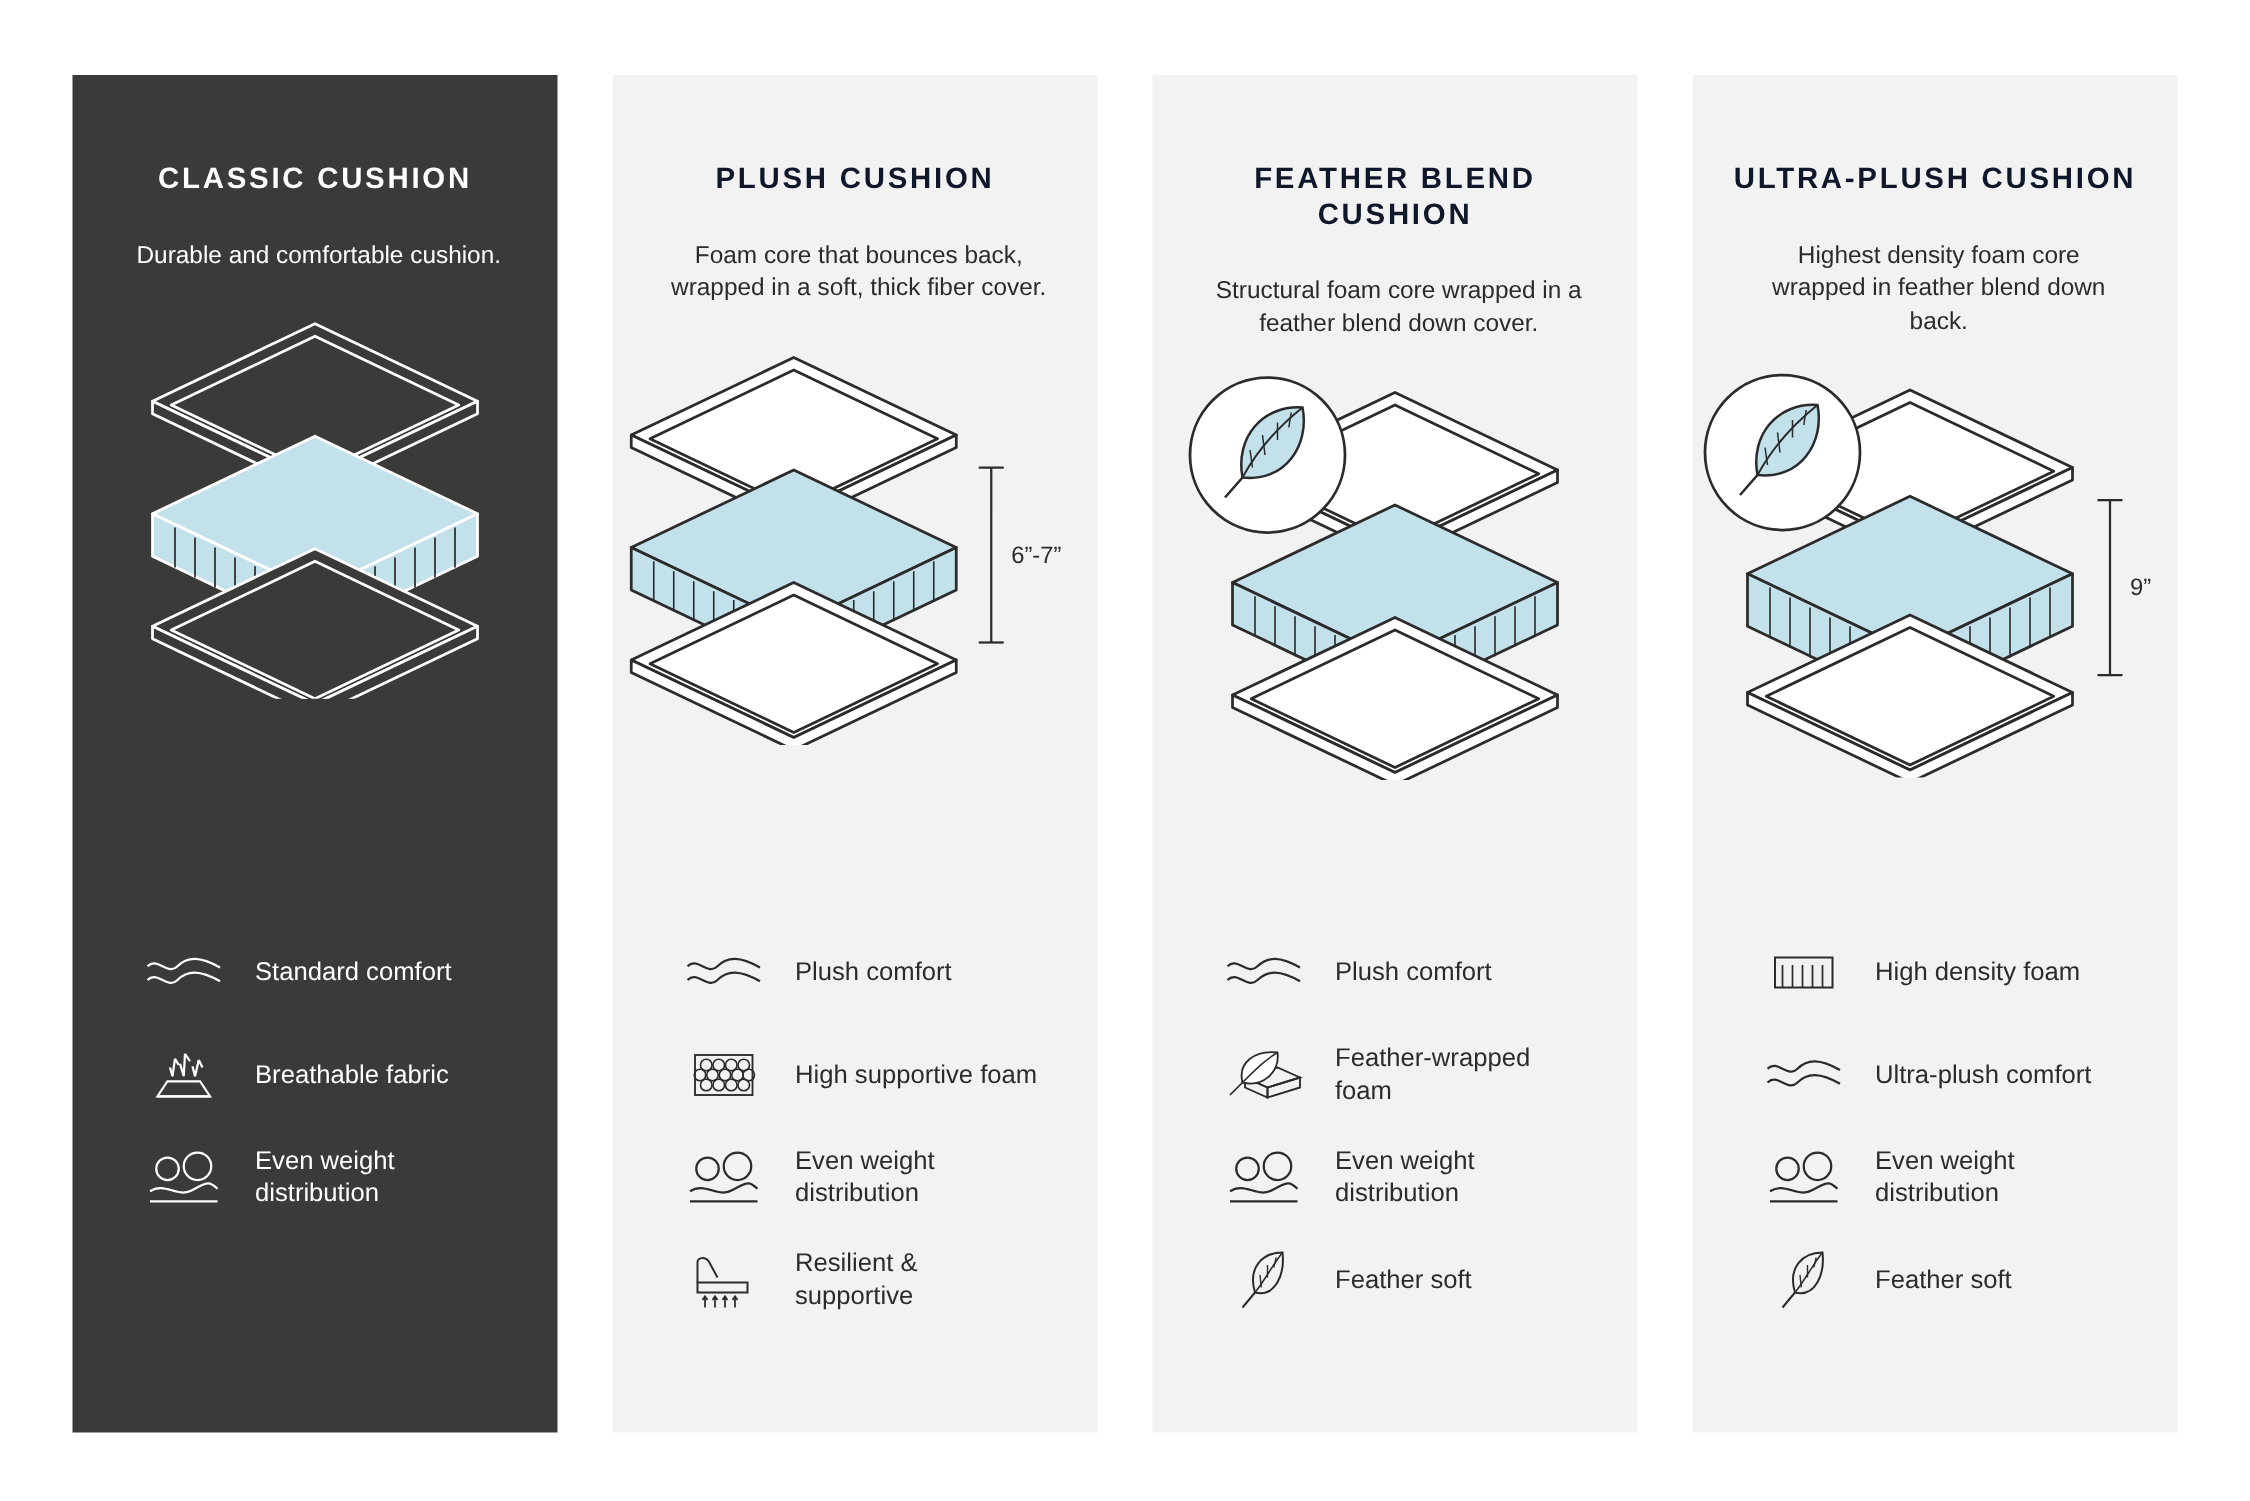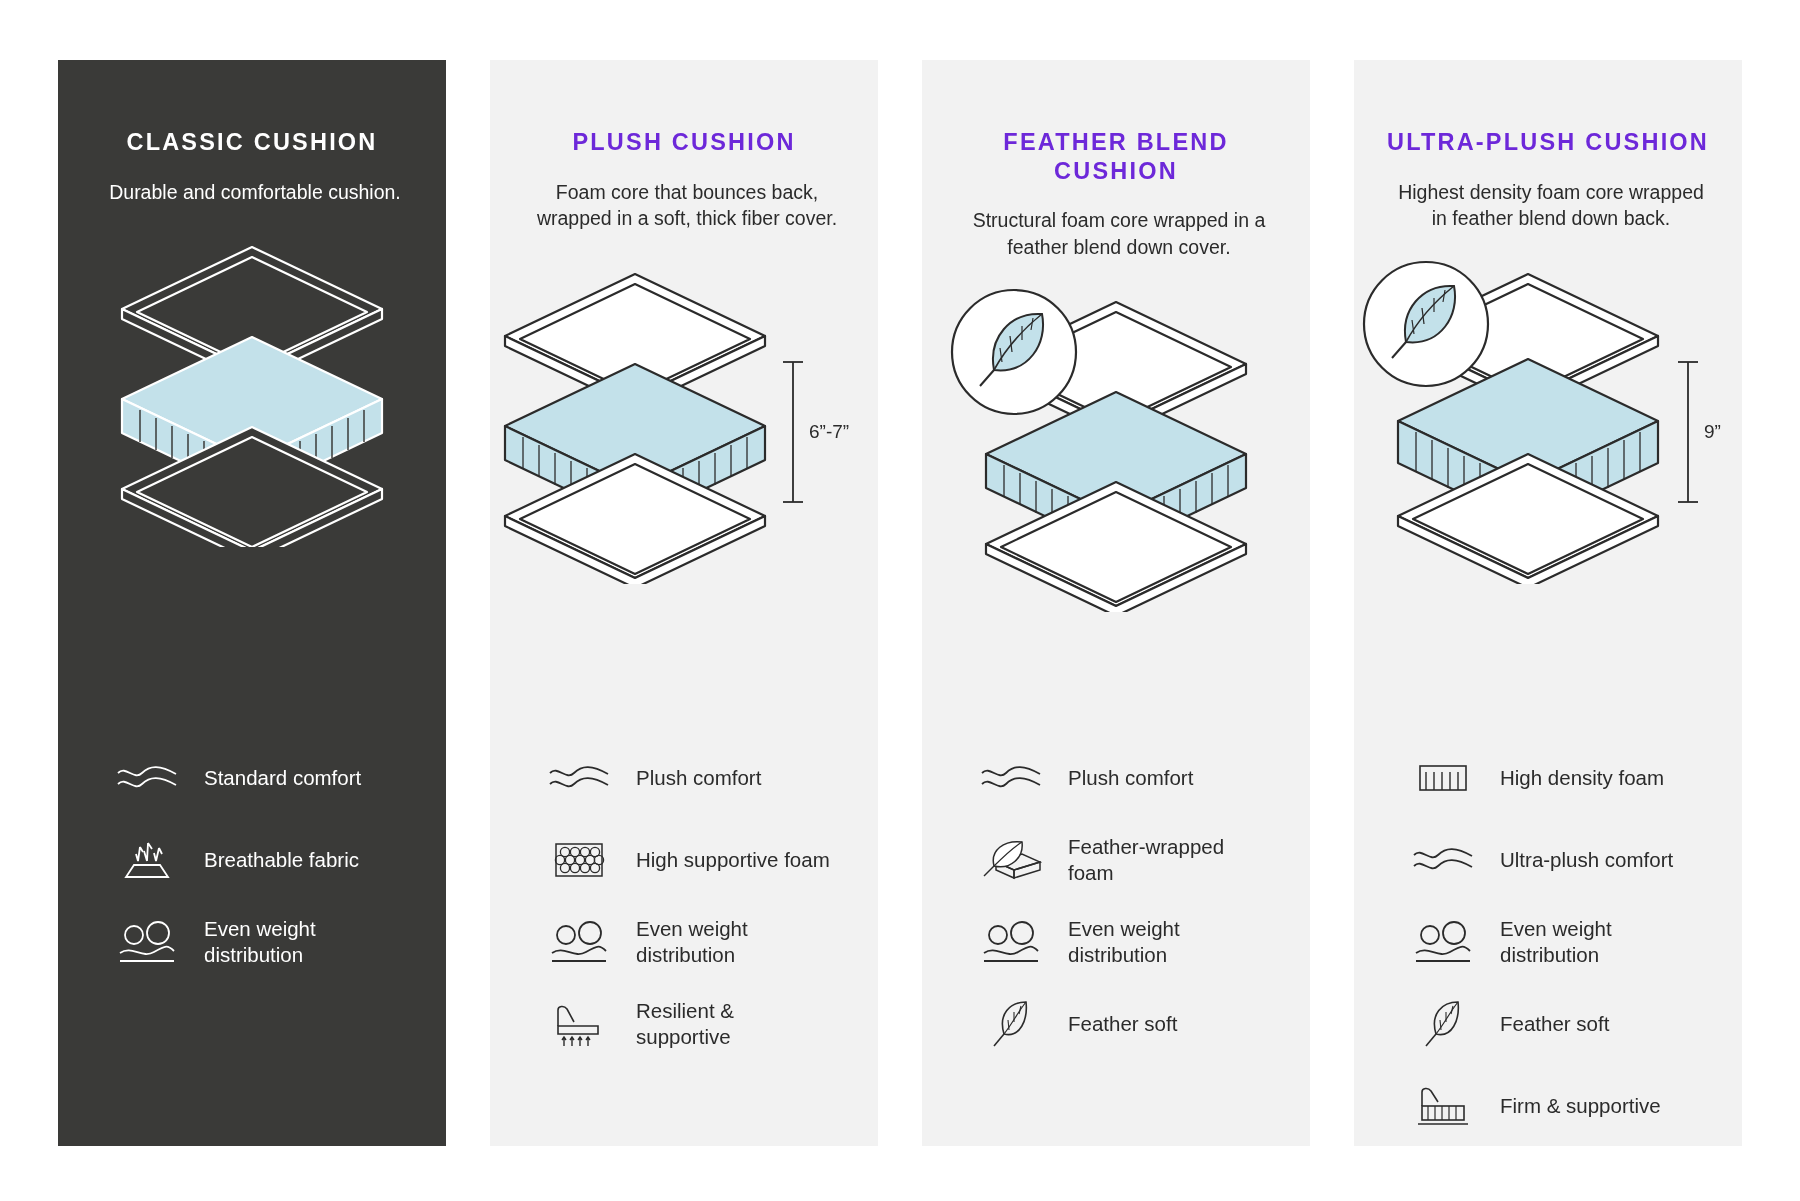--- a/index.html
+++ b/index.html
@@ -37,33 +37,33 @@
     padding: 0;
   }
   .card.dark {
     background: #3a3a38;
   }
   .card-title {
     text-align: center;
     font-size: 23.5px;
     font-weight: bold;
     letter-spacing: 2.2px;
-    color: #6d28d9;
+    color: #0f172a;
     margin: 0;
     padding: 68px 22px 0 22px;
     line-height: 1.22;
     text-transform: uppercase;
   }
   .card.dark .card-title { color: #ffffff; }
   .card-desc {
     text-align: center;
     font-size: 19.5px;
     color: #2b2b2b;
     line-height: 1.36;
-    margin: 0;
+    margin: 12px;
     padding: 22px 28px 0 34px;
   }
   .card.dark .card-desc { color: #ffffff; }
 
   .diagram-wrap {
     position: relative;
     height: 330px;
     margin-top: 22px;
   }
   .diagram {
@@ -484,28 +484,17 @@
               <path d="M24 36 C32 26, 38 14, 46 4" stroke-width="1.2"></path>
               <g stroke-width="1.1">
                 <path d="M29 32 L28 22"></path>
                   <path d="M34 24 L34 14"></path>
                   <path d="M39 16 L41 8"></path>
               </g>
             </svg>
           </span>
           <span class="flabel">Feather soft</span>
         </div>
-        <div class="feature">
-          <span class="ficon">
-            <svg width="62" height="48" viewBox="0 0 62 48" fill="none" stroke="#2b2b2b" stroke-width="1.6">
-              <path d="M10 24 L10 10 C10 6, 16 5, 19 9 L26 20"></path>
-              <rect x="10" y="24" width="42" height="14"></rect>
-              <path d="M16 24 L16 38 M23 24 L23 38 M30 24 L30 38 M37 24 L37 38 M44 24 L44 38" stroke-width="1.2"></path>
-              <line x1="6" y1="42" x2="56" y2="42"></line>
-            </svg>
-          </span>
-          <span class="flabel">Firm &amp; supportive</span>
-        </div>
       </div>
     </div>
 
   </div>
 </div>
 
 </body></html>

